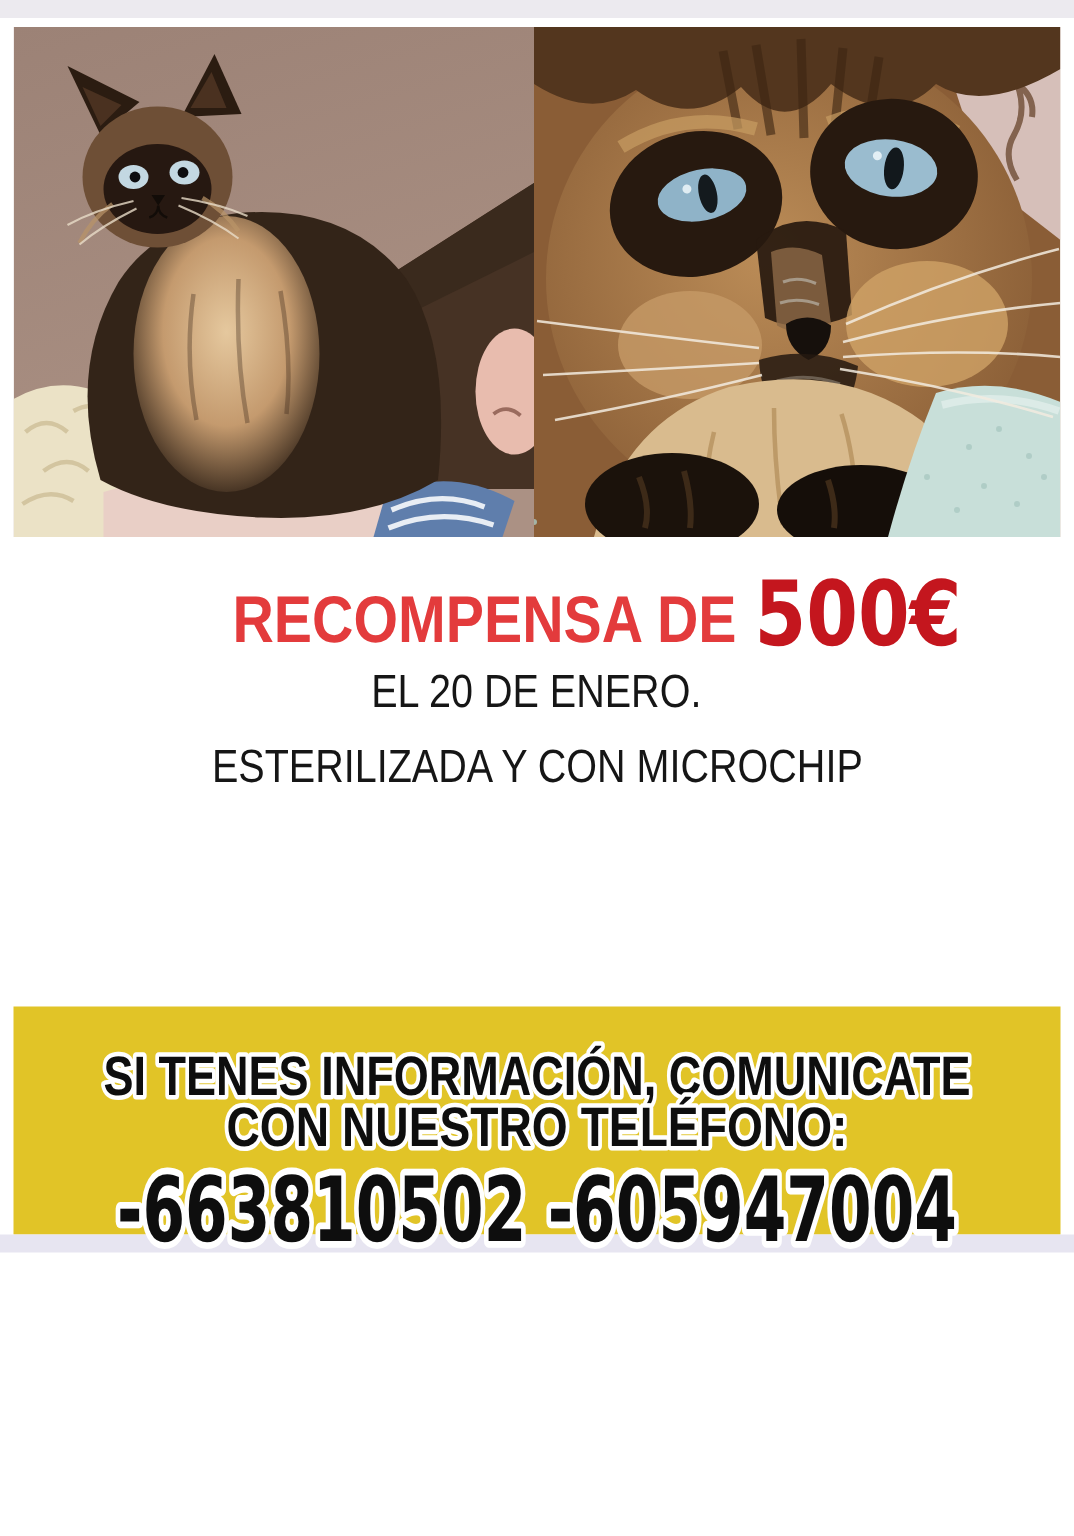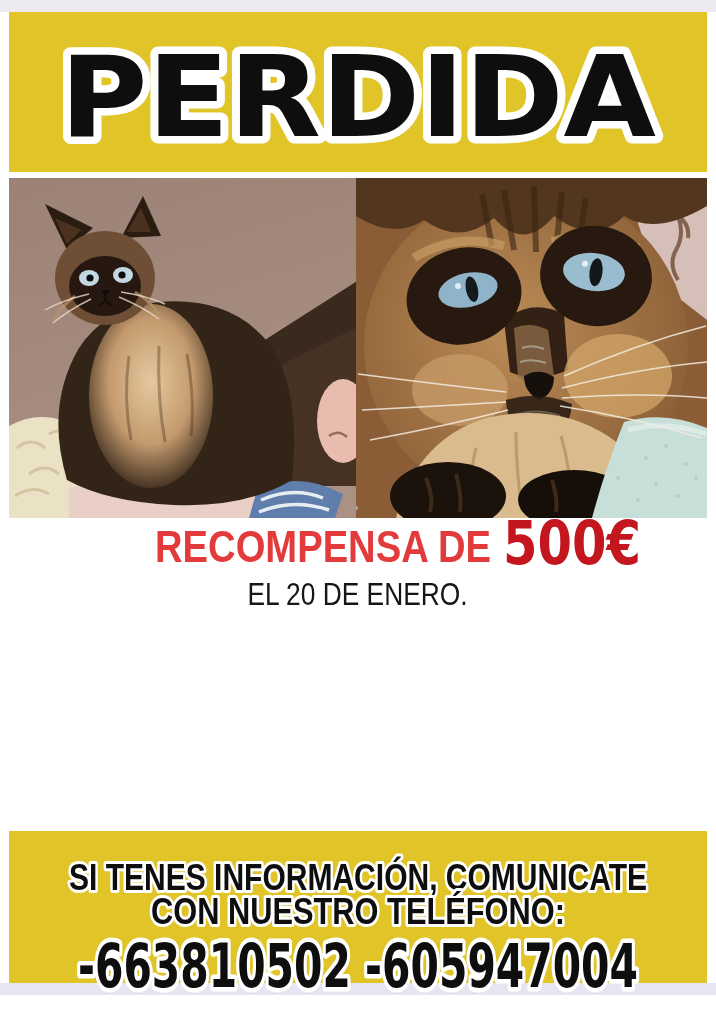--- a/index.html
+++ b/index.html
@@ -11,43 +11,38 @@
   .strip-top{height:12px;background:#ECEAEF;}
   .strip-bottom{height:12px;background:#E7E5F1;}
   .band{margin:0 9px;background:#E1C427;}
   .band-header{height:160px;display:flex;align-items:center;justify-content:center;}
   .band-header svg{display:block;}
   .photos{display:flex;margin:6px 9px 0 9px;height:340px;}
   .photo{height:340px;overflow:hidden;}
   .photo svg{display:block;}
   .photo-left{width:347px;}
   .photo-right{width:351px;}
-  .content{height:313px;background:#ffffff;text-align:center;box-sizing:border-box;}
+  .content{height:313px;background:#ffffff;text-align:center;padding-top:26px;box-sizing:border-box;}
   .reward-svg{display:block;margin:0 auto;}
   .body-line{
     font-size:31px;line-height:34px;color:#161616;white-space:nowrap;
     font-weight:400;letter-spacing:0px;
   }
   .cond{display:inline-block;transform:scaleX(0.85);transform-origin:50% 50%;}
   .mt12{margin-top:12px;} .mt16{margin-top:16px;} .mt24{margin-top:24px;}
   .band-footer{height:152px;}
   .band-footer svg{display:block;}
 </style>
 </head>
 <body>
 
 <div class="poster">
 
   <div class="strip-top"></div>
 
-  <div class="band band-header">
-    <svg width="698" height="160" viewBox="0 0 698 160">
-      <text x="349" y="124" text-anchor="middle" font-family="DejaVu Sans, sans-serif" font-weight="bold" font-size="112" textLength="596" lengthAdjust="spacingAndGlyphs" fill="#0e0e0e" stroke="#ffffff" stroke-width="15" stroke-linejoin="round" stroke-linecap="round" paint-order="stroke">PERDIDA</text>
-    </svg>
-  </div>
 
   <div class="photos">
 
     <div class="photo photo-left">
       <svg viewBox="0 0 347 340" width="347" height="340">
         <defs>
           <linearGradient id="wallL" x1="0" y1="0" x2="0.3" y2="1">
             <stop offset="0" stop-color="#9c8276"></stop>
             <stop offset="1" stop-color="#ab9184"></stop>
           </linearGradient>
@@ -160,20 +155,21 @@
     </div>
   </div>
 
   <div class="content">
     <svg class="reward-svg" width="698" height="60" viewBox="0 0 698 60">
       <text x="146" y="44" font-family="Liberation Sans, sans-serif" font-weight="bold" font-size="44" textLength="336" lengthAdjust="spacingAndGlyphs" fill="#E33B3C">RECOMPENSA DE</text>
       <text x="494" y="46" font-family="DejaVu Sans, sans-serif" font-weight="bold" font-size="60" textLength="138" lengthAdjust="spacingAndGlyphs" fill="#C4161E">500€</text>
     </svg>
 
     <div class="body-line"><span class="cond">EL 20 DE ENERO.</span></div>
+    <div class="body-line mt16"><span class="cond">ESTERILIZADA Y CON MICROCHIP</span></div>
   </div>
 
   <div class="band band-footer">
     <svg width="698" height="181" viewBox="0 0 698 181">
       <text x="349" y="59" text-anchor="middle" font-family="Liberation Sans, sans-serif" font-weight="bold" font-size="37" textLength="578" lengthAdjust="spacingAndGlyphs" fill="#0e0e0e" stroke="#ffffff" stroke-width="6" stroke-linejoin="round" paint-order="stroke">SI TENES INFORMACIÓN, COMUNICATE</text>
       <text x="349" y="93" text-anchor="middle" font-family="Liberation Sans, sans-serif" font-weight="bold" font-size="37" textLength="414" lengthAdjust="spacingAndGlyphs" fill="#0e0e0e" stroke="#ffffff" stroke-width="6" stroke-linejoin="round" paint-order="stroke">CON NUESTRO TELÉFONO:</text>
       <text x="349" y="156" text-anchor="middle" font-family="DejaVu Sans, sans-serif" font-weight="bold" font-size="60" textLength="560" lengthAdjust="spacingAndGlyphs" fill="#0e0e0e" stroke="#ffffff" stroke-width="9" stroke-linejoin="round" paint-order="stroke">-663810502 -605947004</text>
     </svg>
   </div>
 

